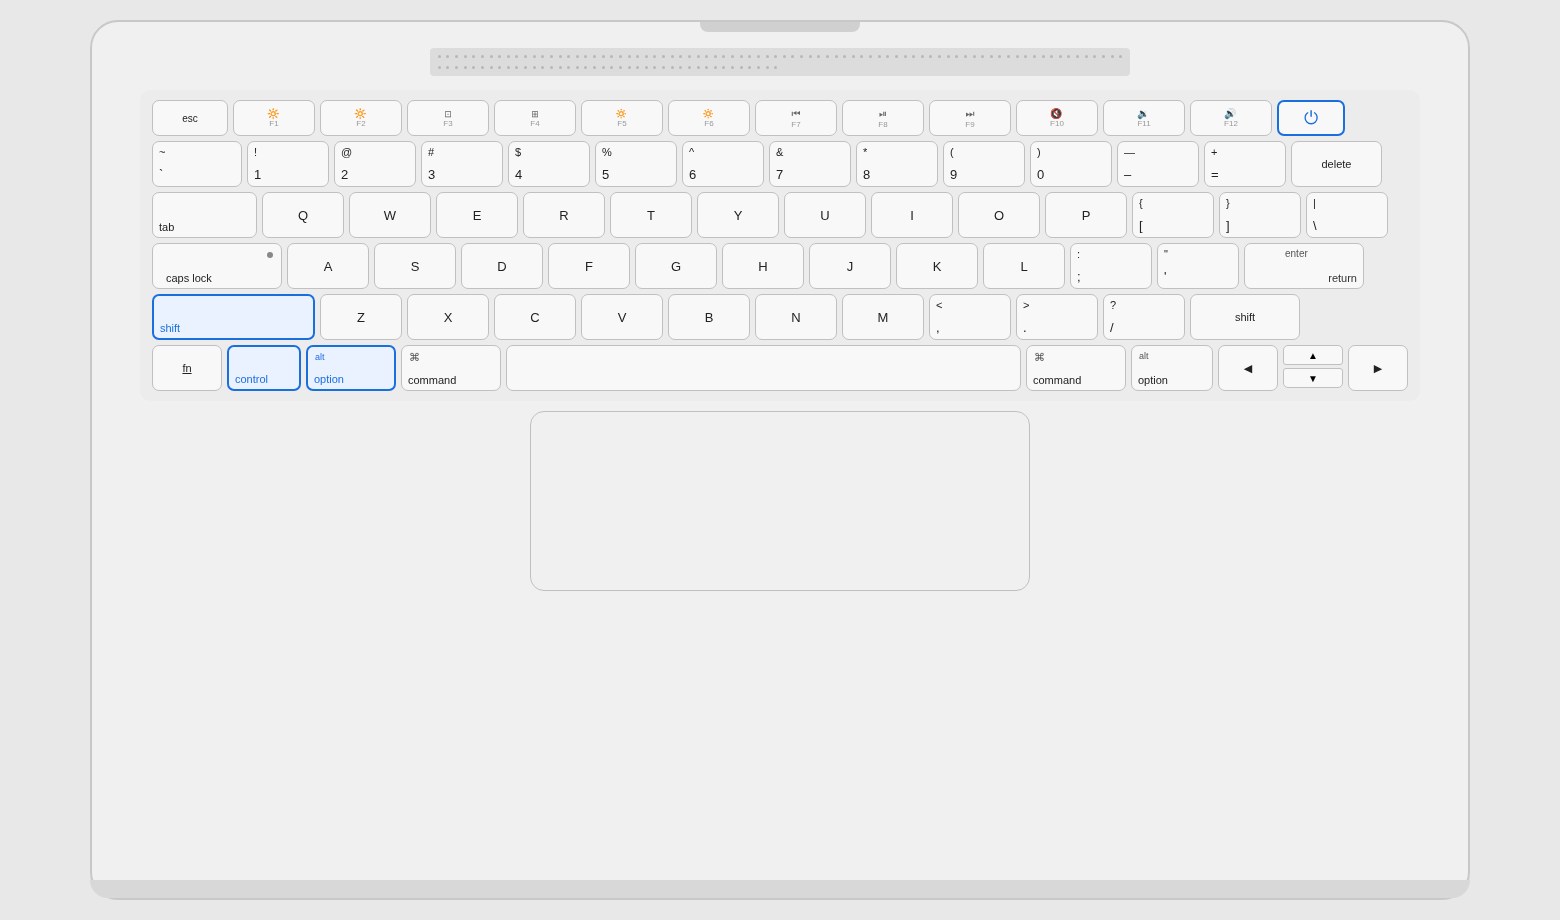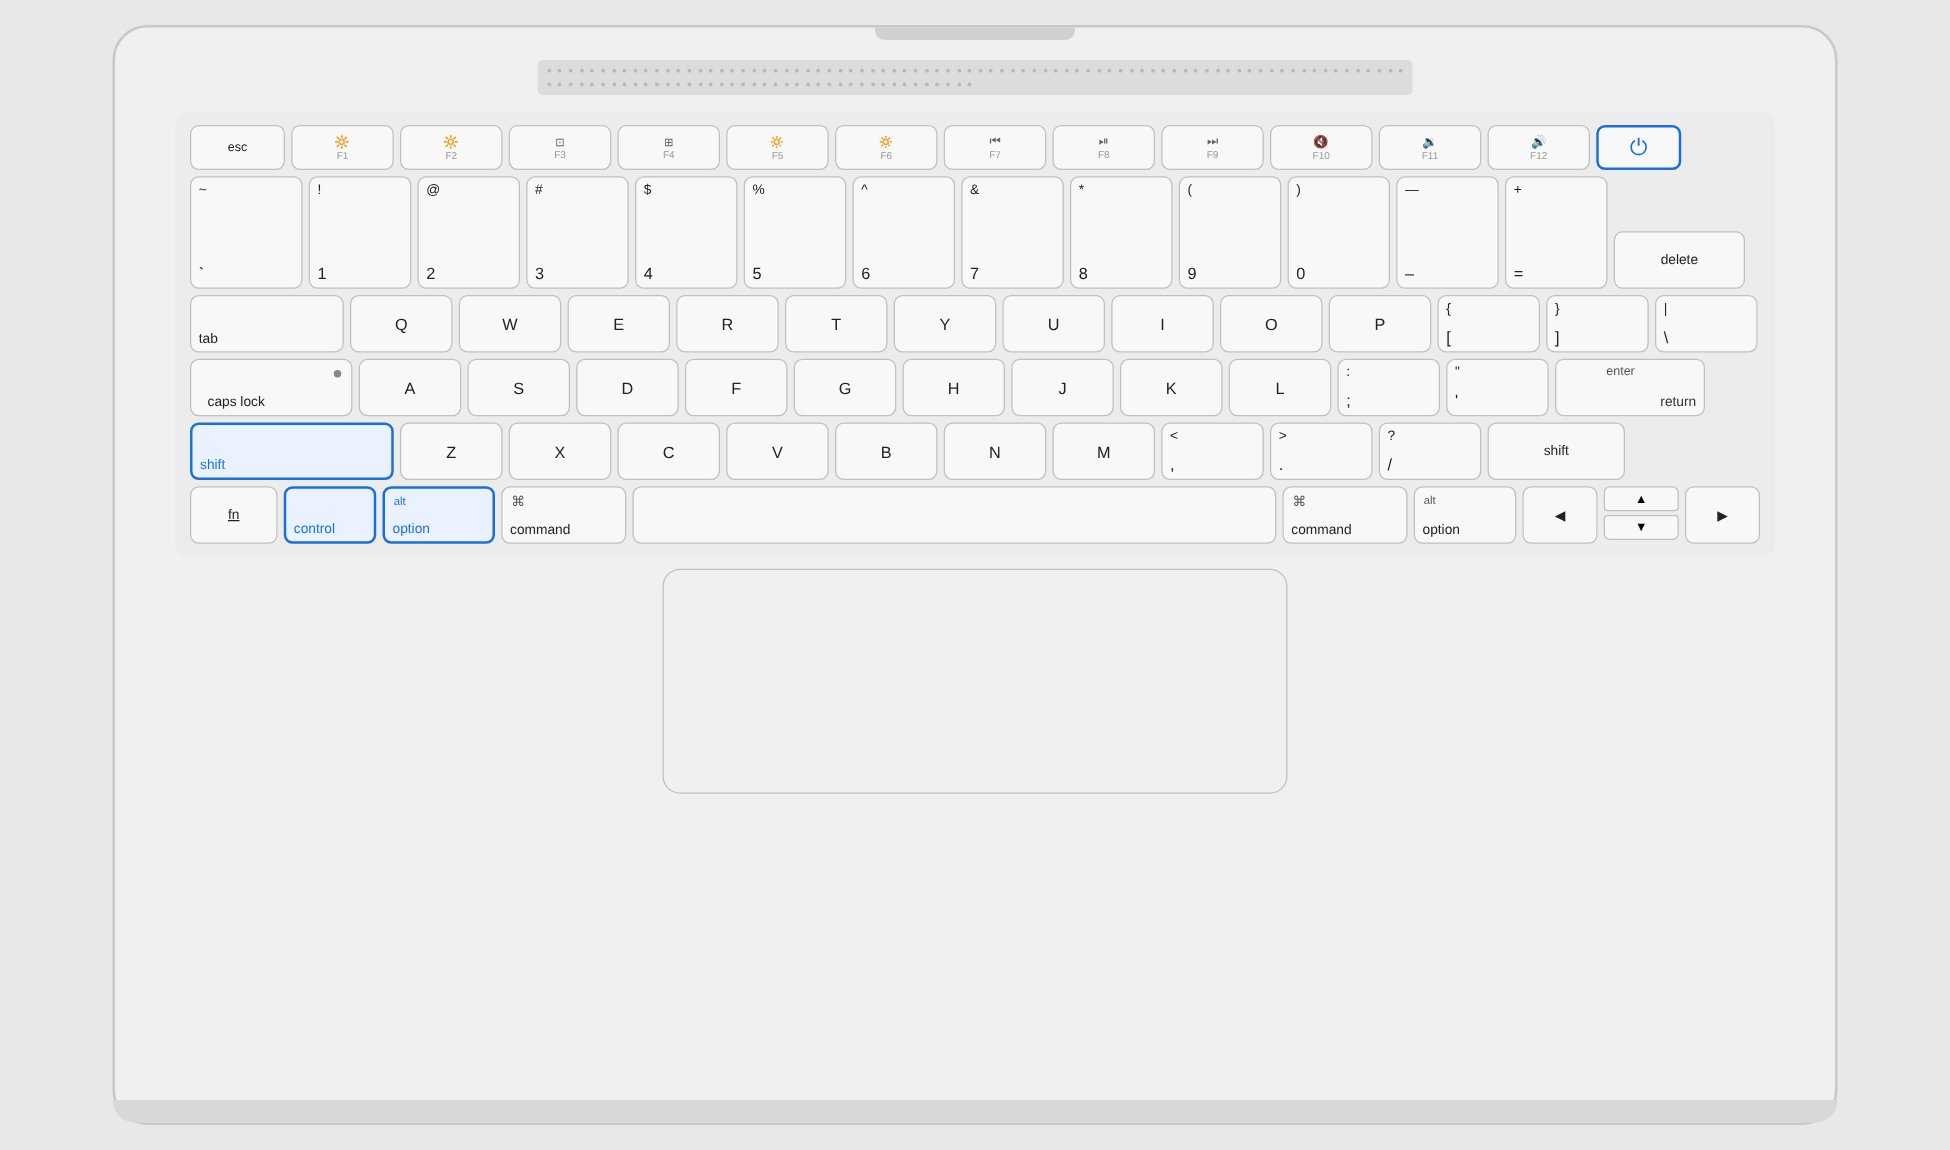--- a/index.html
+++ b/index.html
@@ -112,22 +112,22 @@
       font-size: 18px;
     }
 
     
     .key-fn-row { min-height: 36px; font-size: 10px; }
     .w-esc { width: 76px; }
     .w-f { width: 82px; }
     .w-power { width: 68px; }
     .w-num-wide { width: 90px; } 
     .w-std { width: 82px; }
-    .w-delete { width: 105px; margin-top: 44px; }
-    .w-tab { width: 123px; }
+    .w-delete { width: 91px; }
+    .w-tab { width: 105px; }
     .w-backslash { width: 82px; }
     .w-capslock { width: 130px; }
     .w-enter { width: 120px; padding-left: 40px; }
     .w-shift-left { width: 163px; }
     .w-shift-right { width: 110px; }
     .w-fn { width: 70px; text-decoration: underline; }
     .w-control { width: 74px; }
     .w-option { width: 90px; }
     .w-command { width: 100px; }
     .w-command-r { width: 100px; }

